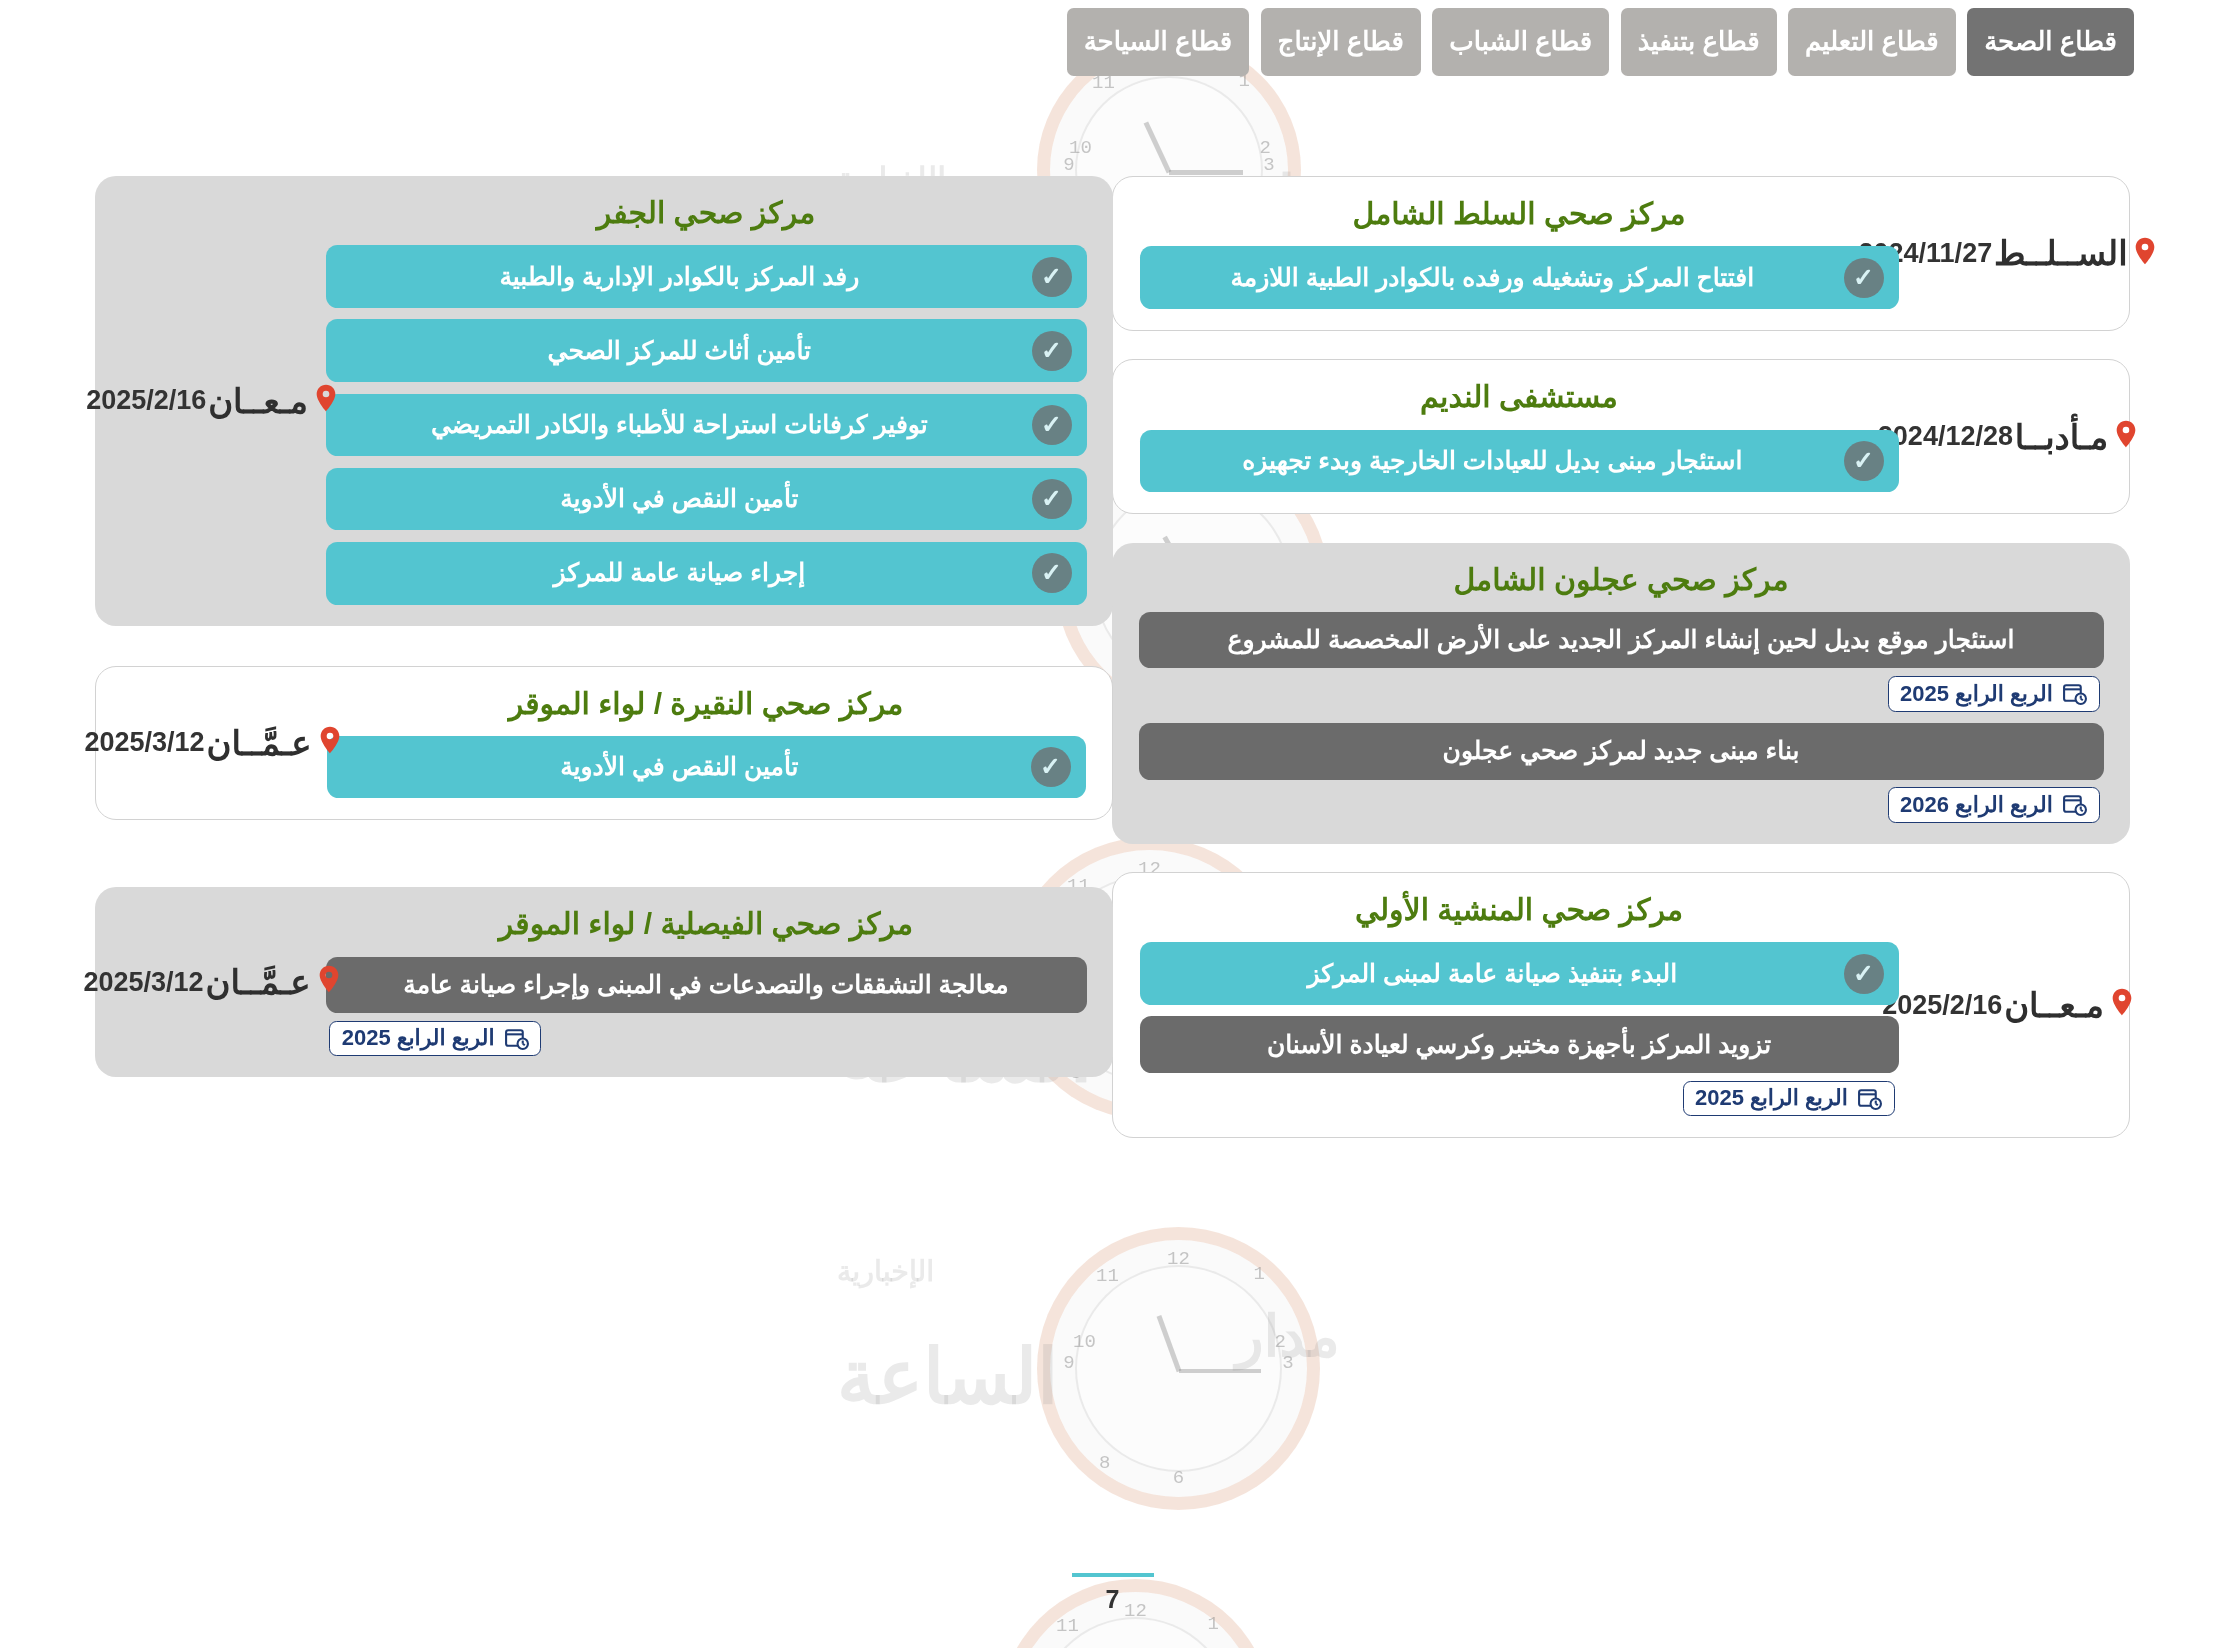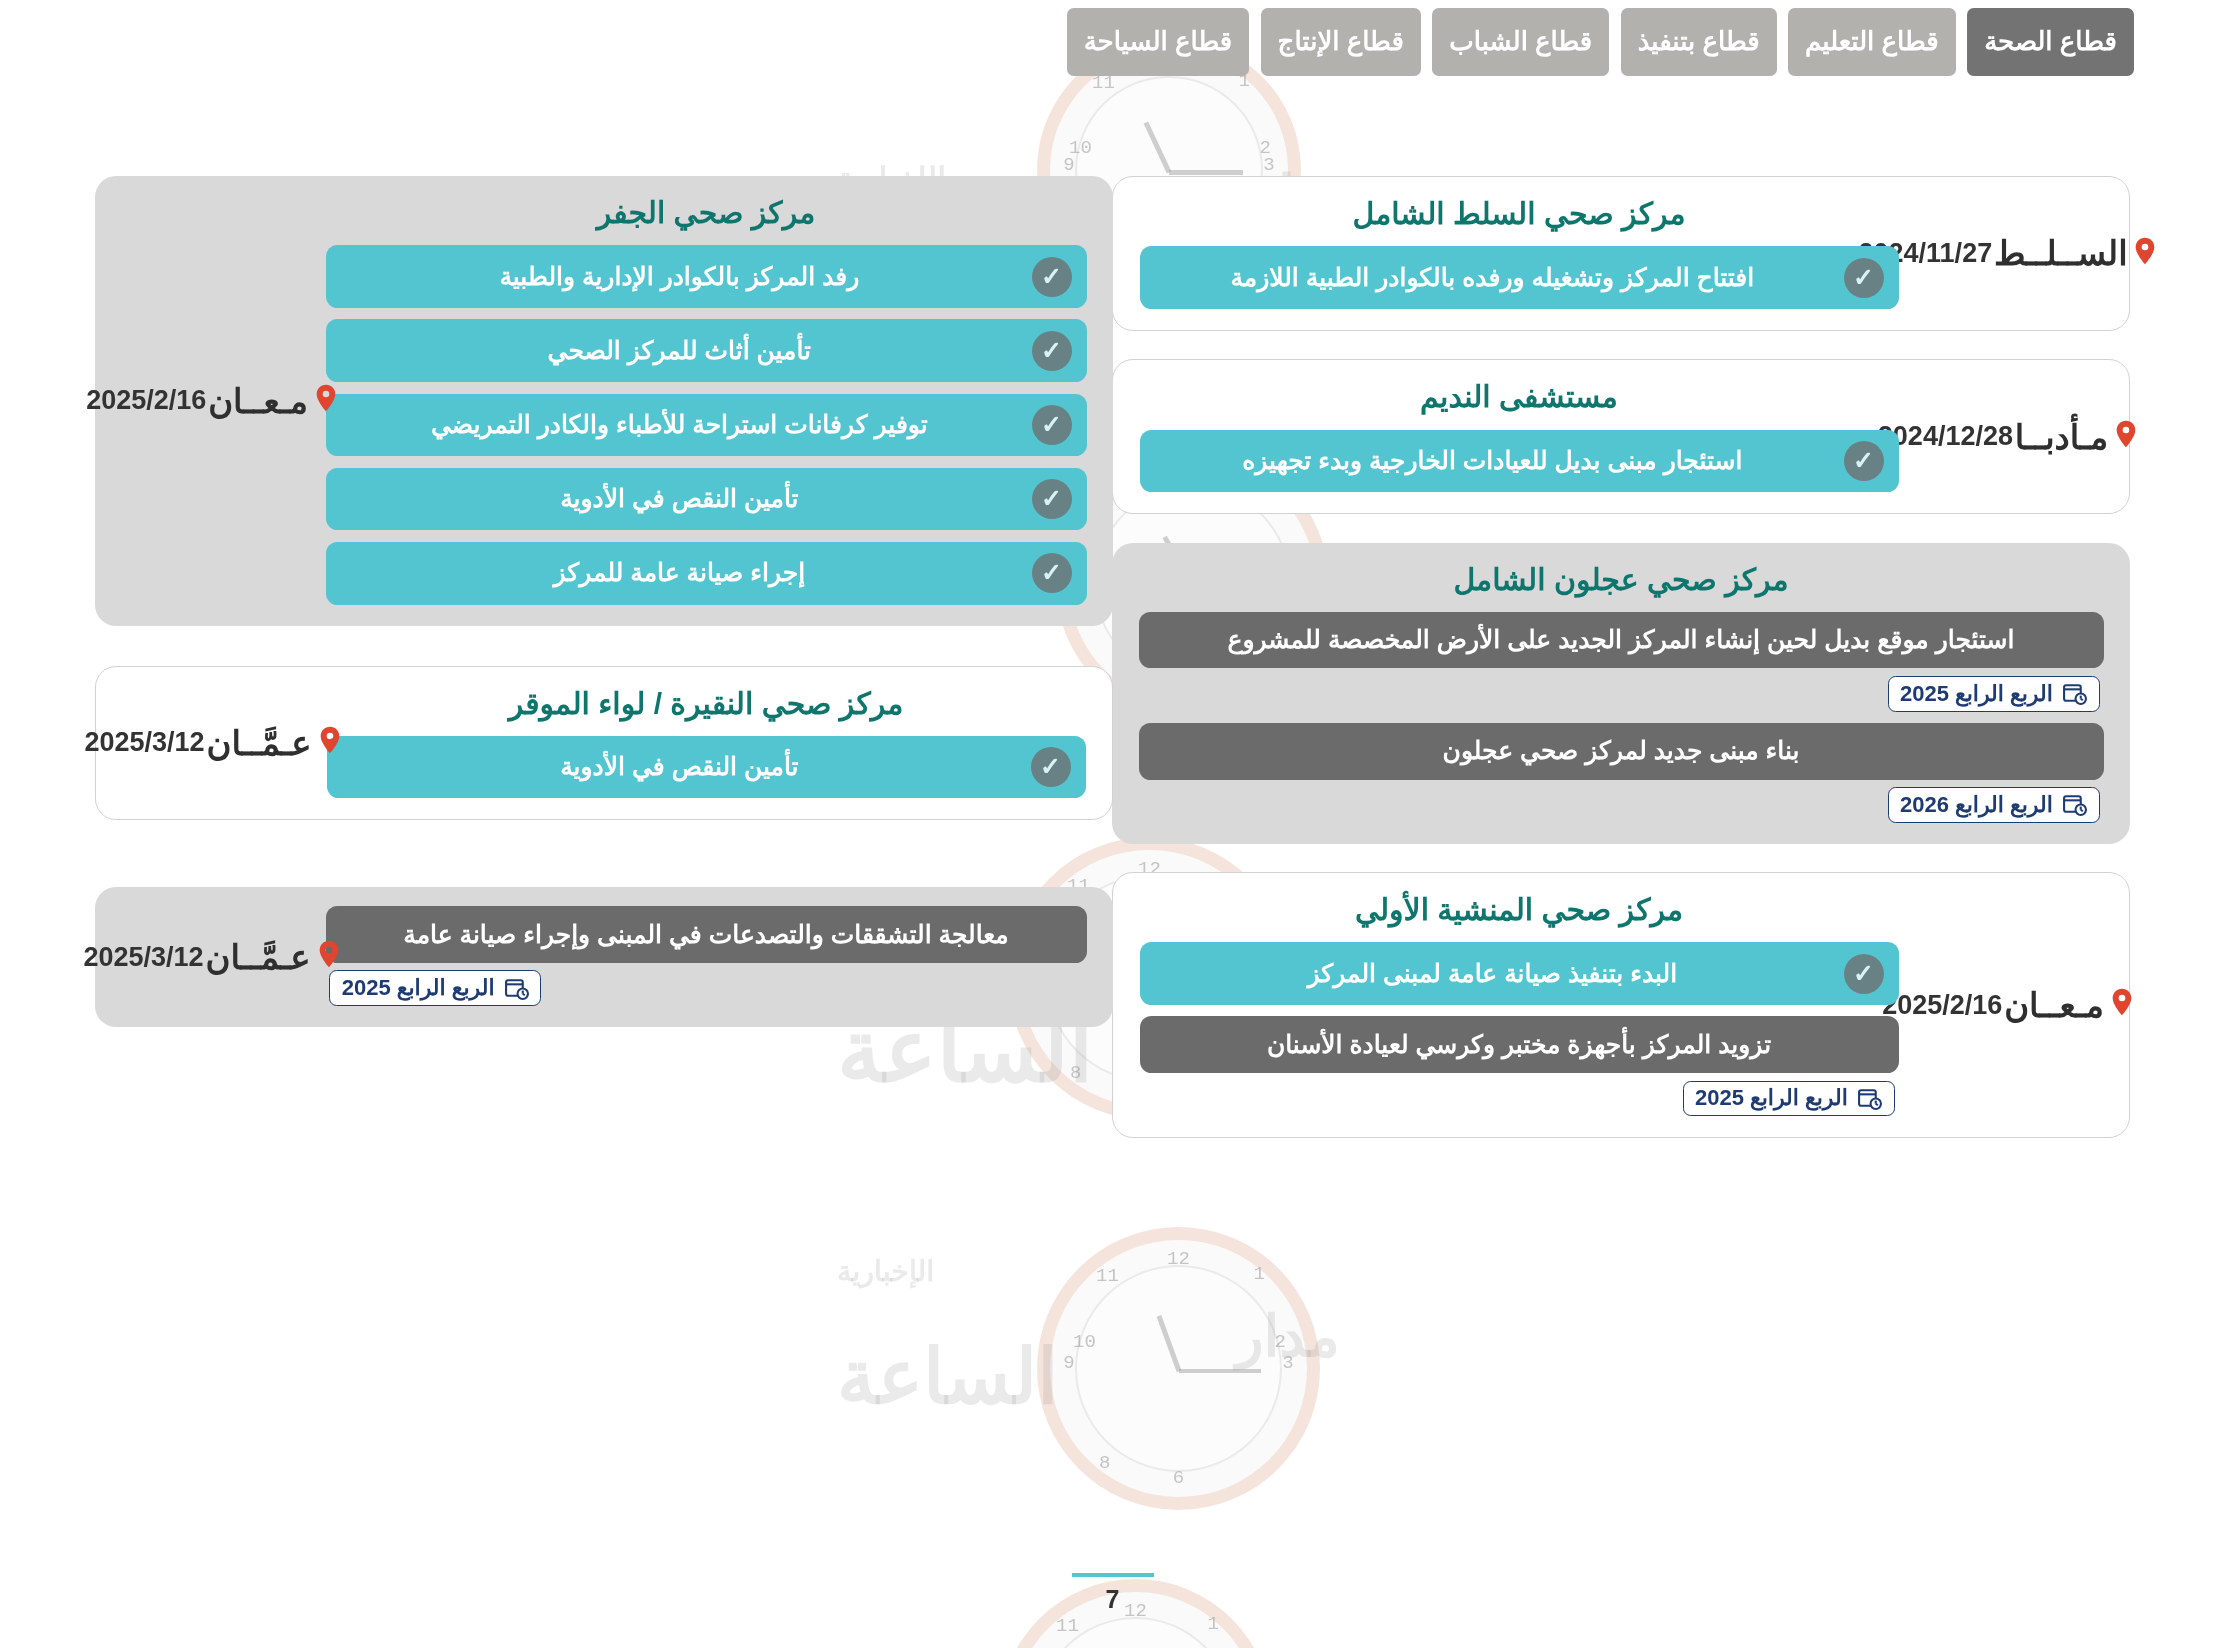--- a/index.html
+++ b/index.html
@@ -149,21 +149,21 @@
   .card-body {
     flex: 1 1 auto;
     display: flex;
     flex-direction: column;
     gap: 11.4px;
     padding: 5.7px 9.5px 7.6px 9.5px;
   }
   .card-title {
     font-size: 30px;
     font-weight: bold;
-    color: #0f766e;
+    color: #4d7c0f;
     text-align: center;
     margin-bottom: 3.8px;
   }
   .item {
     border-radius: 11.4px;
     display: flex;
     flex-direction: row;
     align-items: center;
     padding: 11.4px 15px;
     gap: 13.3px;
@@ -506,20 +506,21 @@
               <path fill="#e0452f" d="M12 2C8.1 2 5 5.1 5 9c0 5.2 7 13 7 13s7-7.8 7-13c0-3.9-3.1-7-7-7zm0 9.5A2.5 2.5 0 1 1 12 6.5a2.5 2.5 0 0 1 0 5z"></path>
             </svg>
         </div>
         <div class="gov">عـمَّــان</div>
         <div class="date">2025/3/12</div>
       </div>
     </div>
 
     <div class="card">
       <div class="card-body">
+        <div class="card-title">مركز صحي الفيصلية / لواء الموقر</div>
         <div class="item pending">
           <div class="txt">معالجة التشققات والتصدعات في المبنى وإجراء صيانة عامة</div>
         </div>
         <div class="quarter-row" style="justify-content:flex-end;">
           <div class="quarter">
             <span class="cal">
               <svg width="25" height="25" viewBox="0 0 24 24">
                   <rect x="2" y="4" width="16" height="15" rx="2" fill="none" stroke="#1f3b73" stroke-width="2"></rect>
                   <line x1="2" y1="8" x2="18" y2="8" stroke="#1f3b73" stroke-width="2"></line>
                   <circle cx="18" cy="17" r="5" fill="#fff" stroke="#1f3b73" stroke-width="2"></circle>

